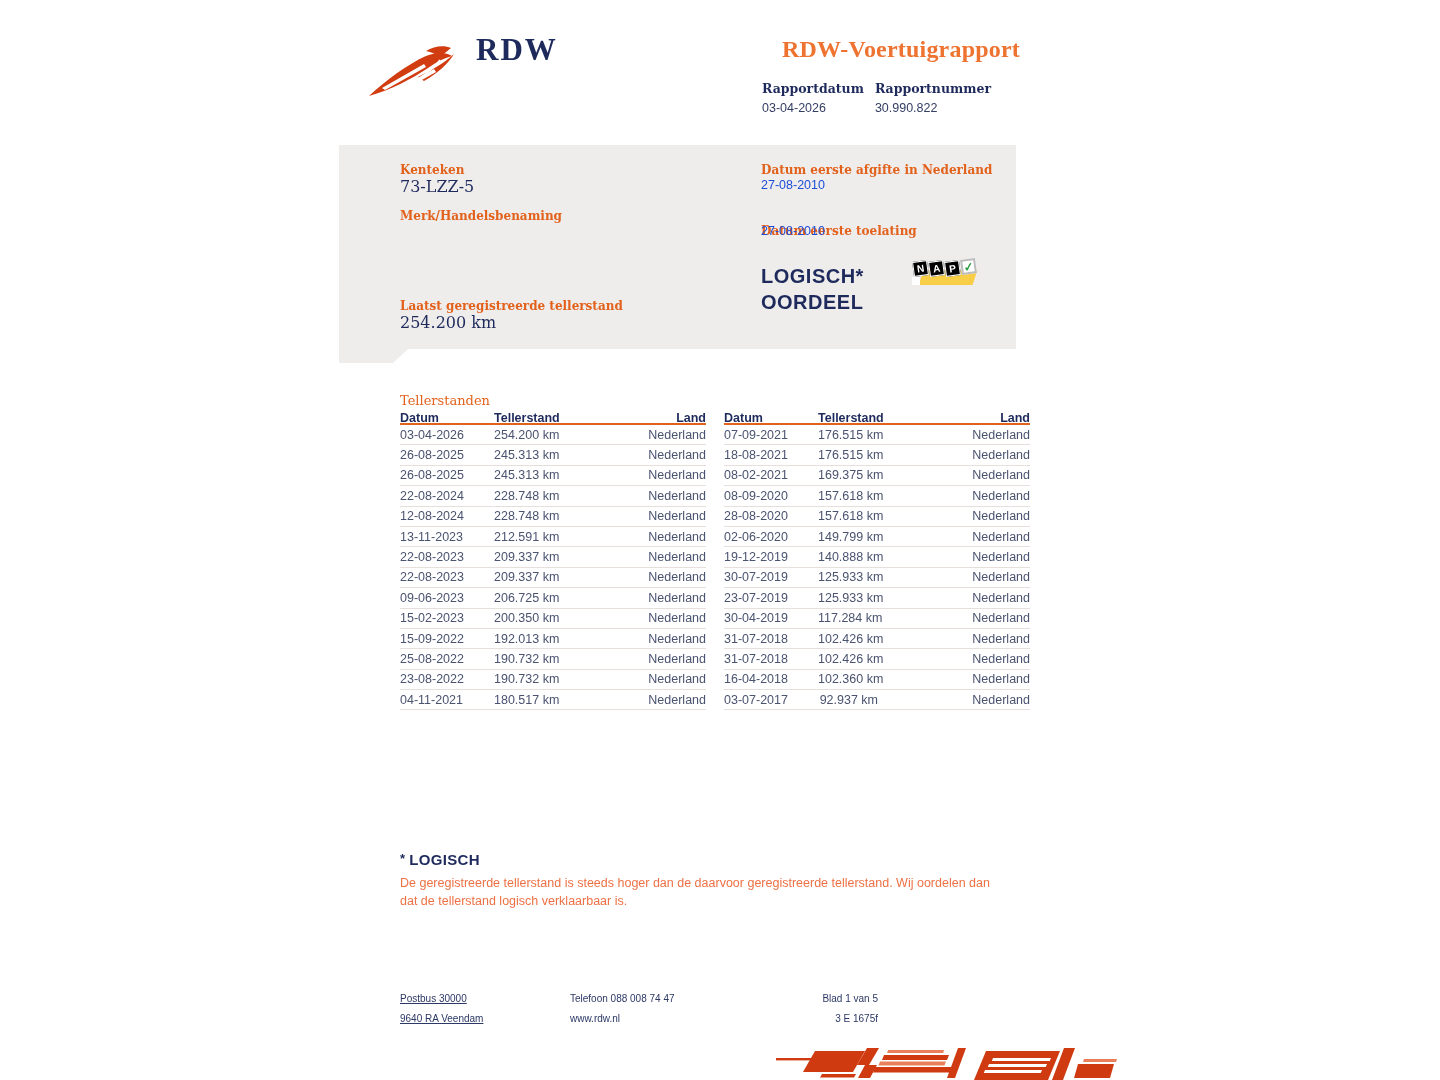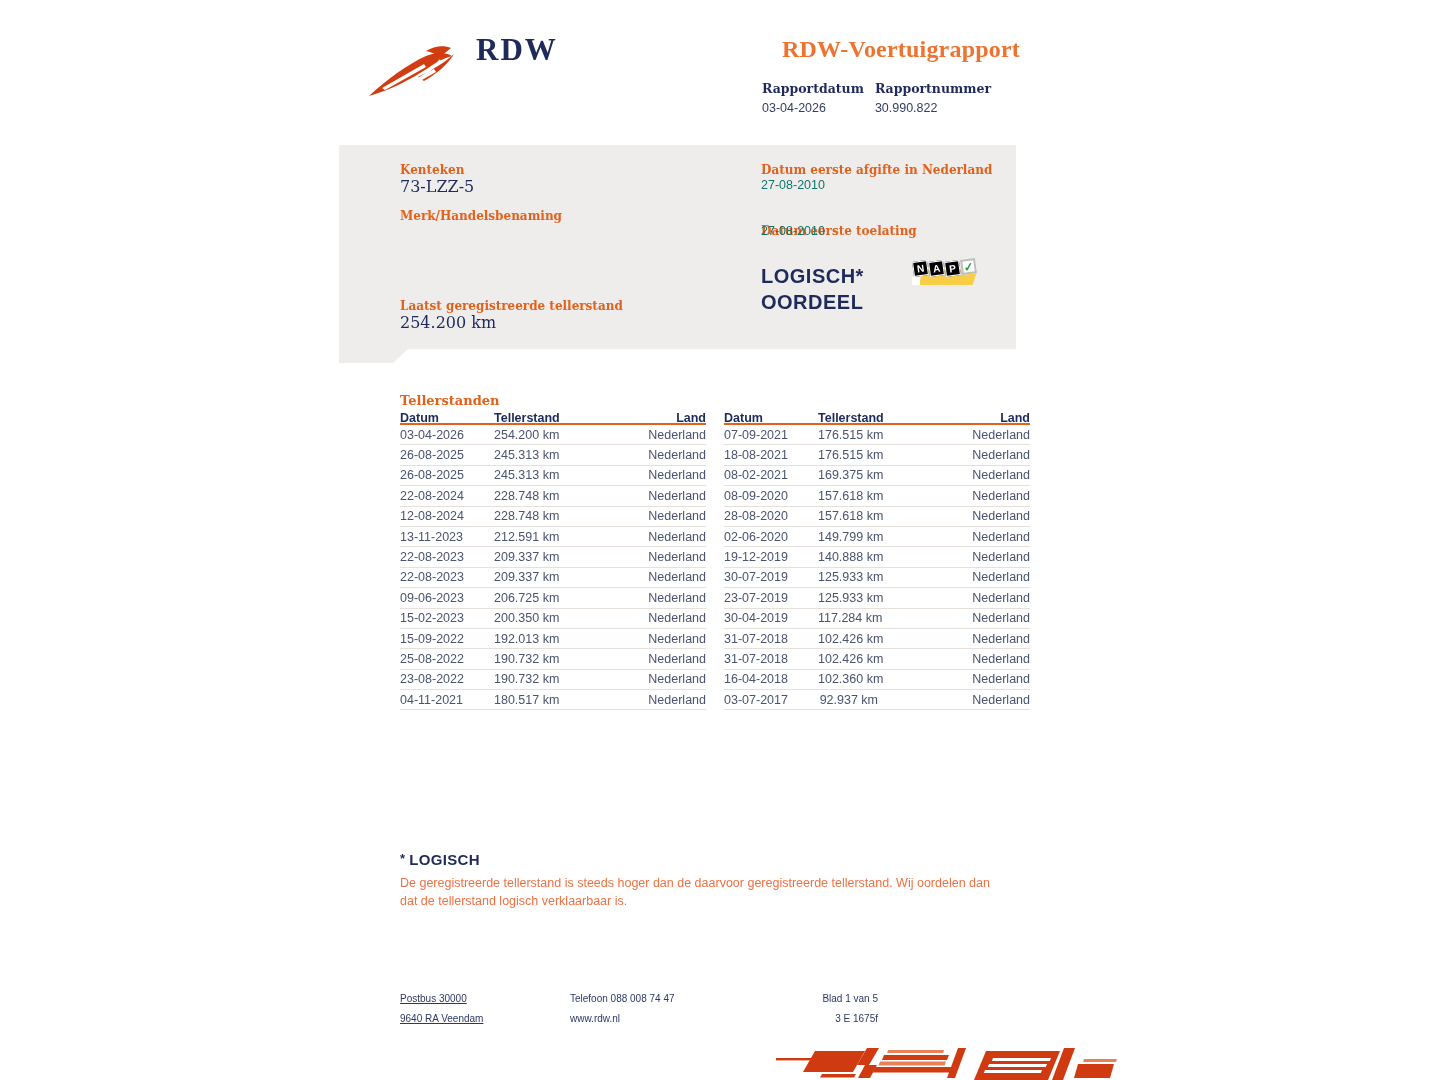--- a/index.html
+++ b/index.html
@@ -28,40 +28,40 @@
     font-weight:bold;font-size:24px;color:var(--orange-title);letter-spacing:0.2px;}
   .report-meta{position:absolute;left:762px;top:81px;display:flex;gap:11px;}
   .meta-label{font-family:"DejaVu Serif",serif;font-weight:bold;font-size:12.5px;color:var(--navy);}
   .meta-value{font-size:12.5px;color:#333e63;margin-top:5px;}
 
   
   .panel{position:absolute;left:339px;top:145px;width:677px;height:218px;background:var(--panel-gray);
     clip-path:polygon(0 0,677px 0,677px 204px,69px 204px,54px 218px,0 218px);}
   .p-label{position:absolute;font-family:"DejaVu Serif",serif;font-weight:bold;font-size:12px;color:var(--orange);}
   .p-serif{position:absolute;font-family:"DejaVu Serif",serif;font-size:16px;color:var(--navy);}
-  .p-sans{position:absolute;font-size:12.5px;color:#0f766e;}
+  .p-sans{position:absolute;font-size:12.5px;color:#1d4ed8;}
   .merk-value{width:195px;line-height:26px;}
   .oordeel{position:absolute;left:422px;top:118px;font-size:20px;font-weight:bold;color:var(--navy);
     line-height:26px;letter-spacing:0.5px;}
 
   
   .nap{position:absolute;left:572px;top:113px;width:72px;height:34px;}
   .nap-yellow{position:absolute;left:10px;top:12px;width:54px;height:15px;background:var(--nap-yellow);
     transform:skewX(-18deg);}
   .nap-white-notch{position:absolute;left:1px;top:19px;width:8px;height:8px;background:#fff;}
   .nap-sq{position:absolute;top:3px;width:15px;height:15px;background:#000;color:#fff;
     font-weight:bold;font-size:10px;display:flex;align-items:center;justify-content:center;
     transform:rotate(-8deg);border:1px solid #fff;}
   .nap-check{position:absolute;top:1px;width:15px;height:15px;background:#fff;border:2px solid #bdbdbd;
     color:var(--check-green);font-weight:bold;font-size:12px;display:flex;align-items:center;
     justify-content:center;transform:rotate(-8deg);}
 
   
   .section-title{position:absolute;left:400px;top:393px;font-family:"DejaVu Serif",serif;
-    font-weight:bold;font-size:13px;color:var(--orange);}
+    font-weight:normal;font-size:13px;color:var(--orange);}
   .ttable{position:absolute;top:411px;width:306px;}
   .ttable.left{left:400px;}
   .ttable.right{left:724px;}
   .thead{display:flex;height:14px;border-bottom:2px solid var(--orange);padding-bottom:2px;}
   .thead span{font-weight:bold;font-size:12.5px;color:var(--navy);white-space:nowrap;}
   .trow{display:flex;height:20.4px;align-items:center;border-bottom:1px solid var(--row-line);}
   .trow span{font-size:12.5px;color:var(--table-text);white-space:nowrap;}
   .c-datum{width:94px;text-align:left;}
   .c-stand{width:60px;text-align:right;}
   .thead .c-stand{text-align:left;}

